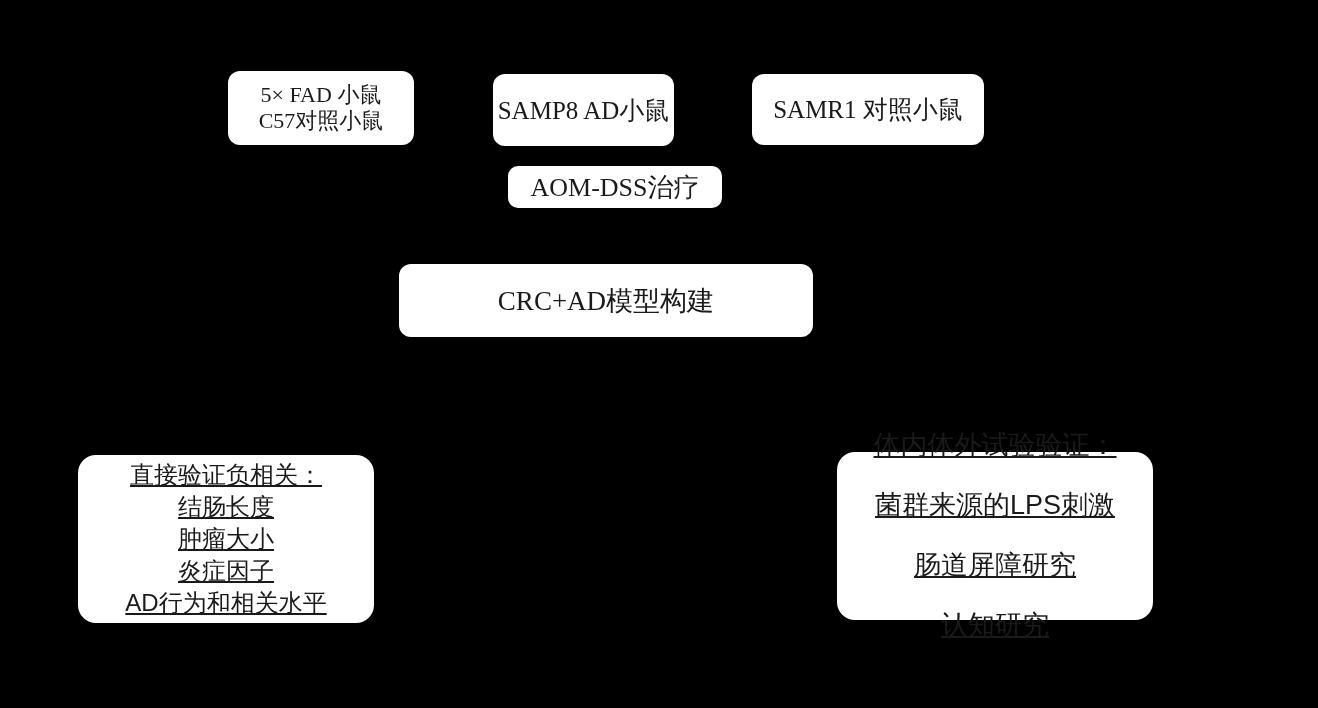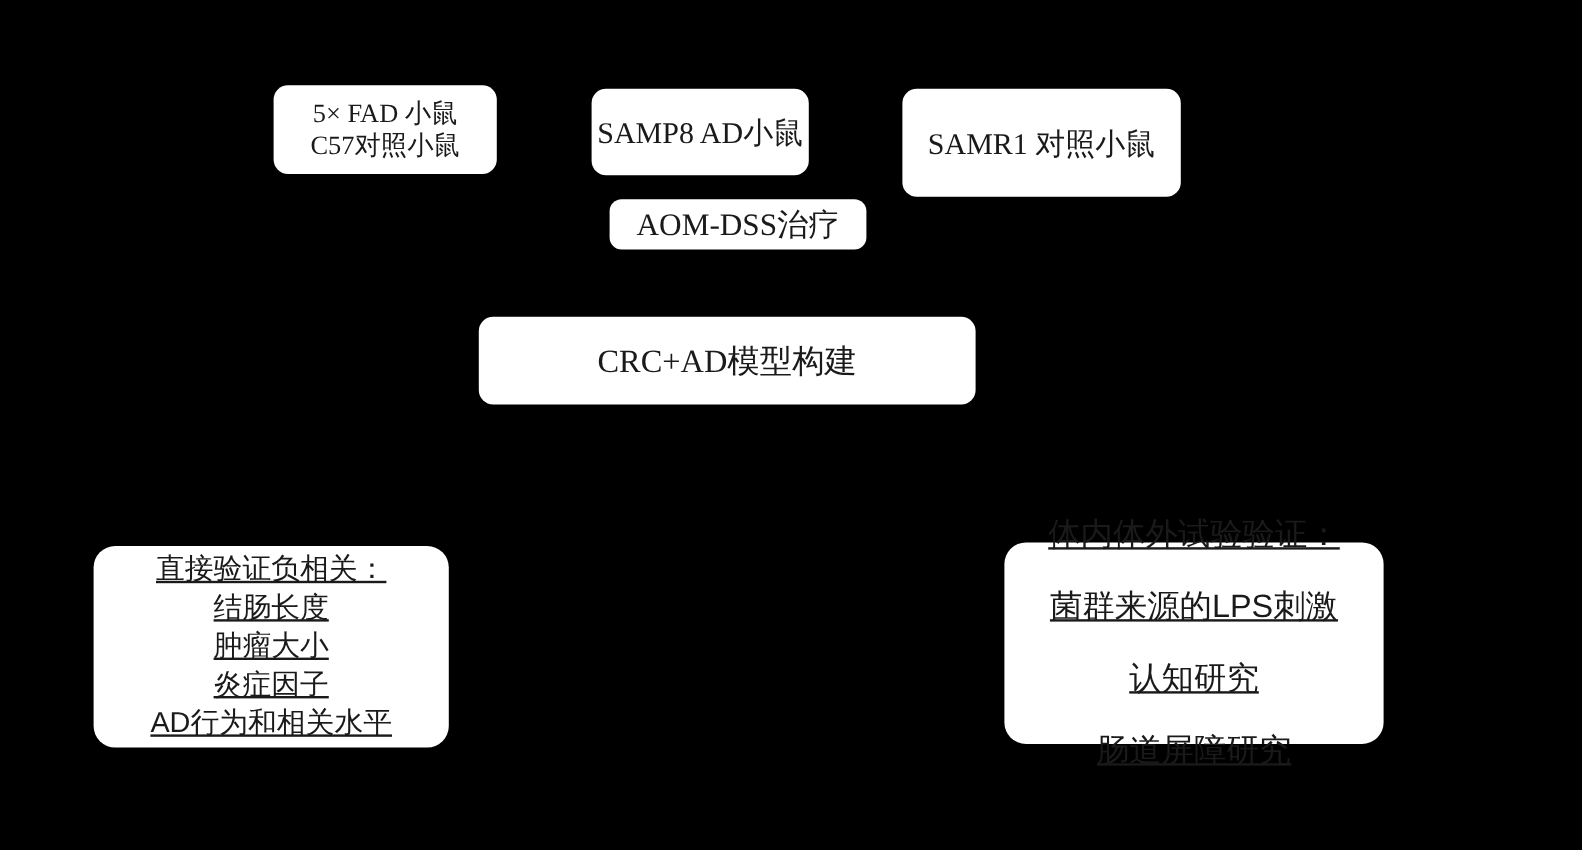--- a/index.html
+++ b/index.html
@@ -27,21 +27,21 @@
     box-sizing: border-box;
   }
   .rounded   { border-radius: 12px; }
   .rounded-lg{ border-radius: 18px; }
   .serif { font-family: "Liberation Serif", "DejaVu Serif", serif; }
   .sans  { font-family: "Liberation Sans", "DejaVu Sans", sans-serif; text-decoration: underline; }
 
   
   .box-fad    { left: 228px; top: 71px;  width: 186px; height: 74px; font-size: 22px; line-height: 1.2; }
   .box-samp8  { left: 493px; top: 74px;  width: 181px; height: 72px; font-size: 25px; }
-  .box-samr1  { left: 752px; top: 74px;  width: 232px; height: 90px; font-size: 25px; }
+  .box-samr1  { left: 752px; top: 74px;  width: 232px; height: 71px; font-size: 25px; }
 
   
   .box-aom    { left: 508px; top: 166px; width: 214px; height: 42px; font-size: 26px; border-radius: 10px; }
 
   
   .box-crc    { left: 399px; top: 264px; width: 414px; height: 73px; font-size: 27px; text-align: right; }
 
   
   .box-verify   { left: 78px;  top: 455px; width: 296px; height: 168px; font-size: 24px; line-height: 1.33; }
   .box-amplicon { left: 440px; top: 456px; width: 317px; height: 166px; font-size: 26px; line-height: 1.3; }
@@ -80,17 +80,17 @@
     <span class="box-line">结肠长度</span>
     <span class="box-line">肿瘤大小</span>
     <span class="box-line">炎症因子</span>
     <span class="box-line">AD行为和相关水平</span>
   </div>
 
 
   <div class="box rounded-lg sans box-invivo">
     <span class="box-line">体内体外试验验证：</span>
     <span class="box-line">菌群来源的LPS刺激</span>
+    <span class="box-line">肠道屏障研究</span>
     <span class="box-line">认知研究</span>
-    <span class="box-line">肠道屏障研究</span>
   </div>
 
 </div>
 
 </body></html>

